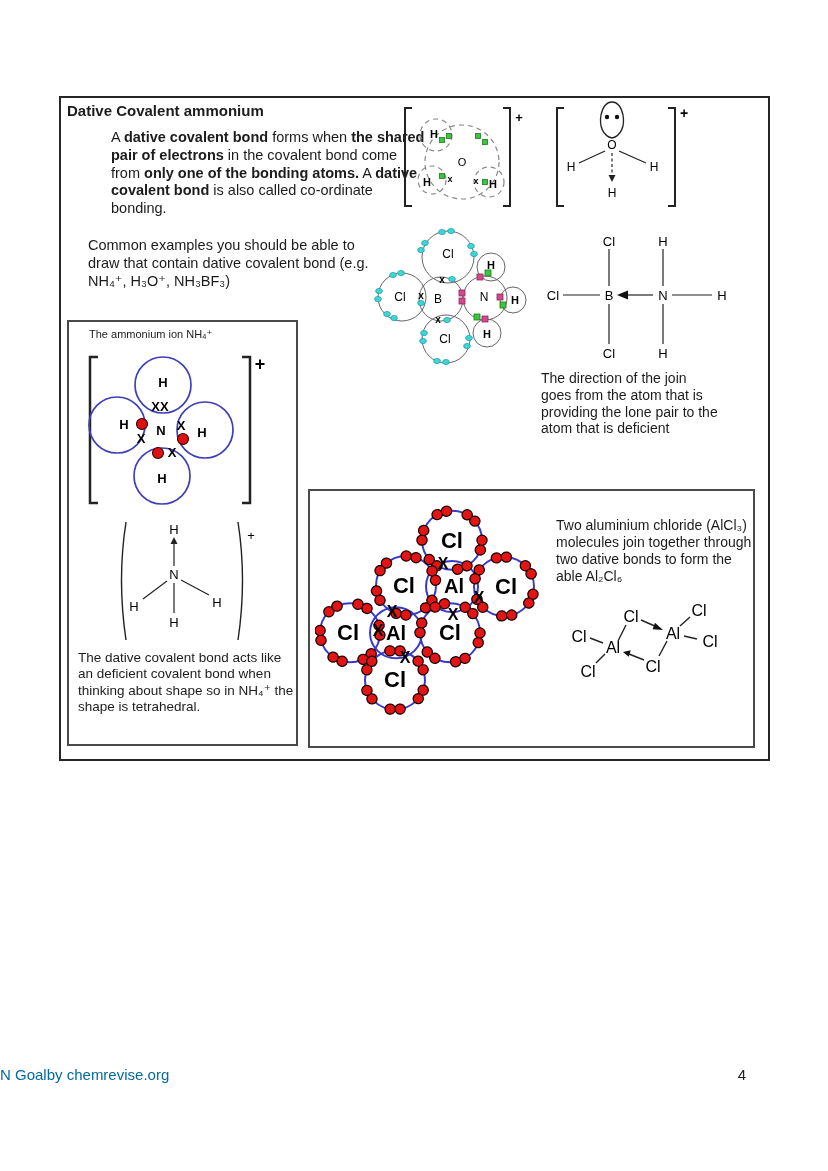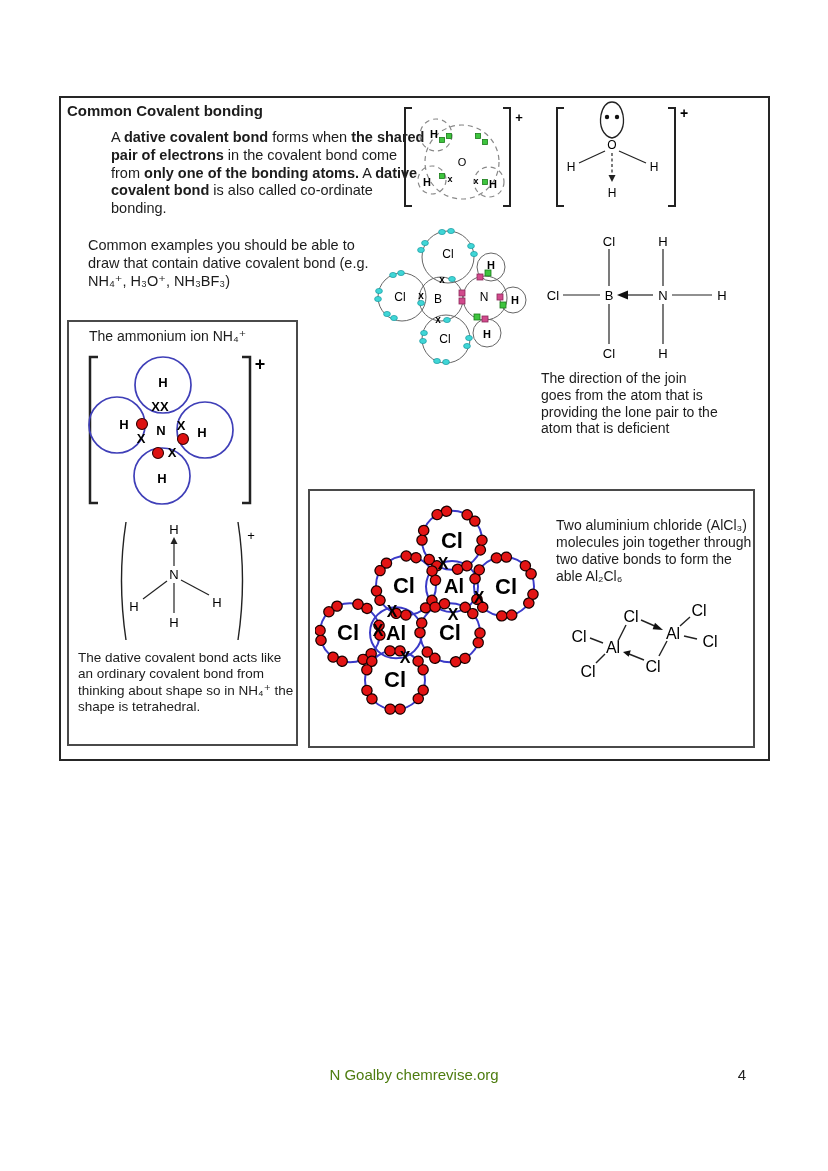--- a/index.html
+++ b/index.html
@@ -15,42 +15,42 @@
   }
   .doc-title { position:absolute; left:6px; top:4px; font-size:15px; font-weight:bold; }
   .intro { position:absolute; left:14px; top:31px; width:318px; font-size:14.5px; line-height:1.23;margin-left:36px; }
   .intro b { font-weight:bold; }
   .examples { position:absolute; left:27px; top:138px; width:302px; font-size:14.5px; line-height:1.25; }
   .arrow-note { position:absolute; left:480px; top:272px; width:178px; font-size:14px; line-height:1.2; }
   .ammonium-box {
     position:absolute; left:6px; top:222px; width:231px; height:426px;
     border:2px solid #4a4a4a; background:#fff;
   }
-  .ammonium-title { position:absolute; left:20px; top:6px; font-size:14px; }
+  .ammonium-title { position:absolute; left:20px; top:6px; font-size:11px; }
   .ammonium-caption { position:absolute; left:9px; top:328px; width:216px; font-size:13.5px; line-height:1.22; }
   .dimer-box {
     position:absolute; left:247px; top:391px; width:447px; height:259px;
     border:2px solid #4a4a4a; background:#fff;
   }
   .dimer-text { position:absolute; left:246px; top:26px; width:200px; font-size:14px; line-height:1.22; }
   .abs { position:absolute; }
   svg text { font-family:"Liberation Sans","DejaVu Sans",sans-serif; }
   .footer-credit {
-    position:absolute; left:0; top:1066px; width:828px; text-align:center;
-    color:#4d7c0f; font-size:15px;
+    position:absolute; left:0; top:1066px; width:828px; 
+    color:#0369a1; font-size:15px;
   }
   .page-num { position:absolute; left:716px; top:1066px; width:30px; text-align:right; font-size:15px; color:#222; }
 </style>
 </head>
 <body>
 
 <div class="page">
   <div class="main-box">
 
-    <div class="doc-title">Common Covalent bonding</div>
+    <div class="doc-title">Dative Covalent ammonium</div>
 
     <p class="intro"><span>A </span><b>dative covalent bond</b><span> forms when </span><b>the shared pair of electrons</b><span> in the covalent bond come from </span><b>only one of the bonding atoms.</b><span> A </span><b>dative covalent bond</b><span> is also called co-ordinate bonding.</span></p>
 
     <p class="examples">Common examples you should be able to draw that contain dative covalent bond (e.g. NH₄⁺, H₃O⁺, NH₃BF₃)</p>
 
     <svg class="abs" style="left:337px; top:2px;" width="130" height="115" viewBox="0 0 130 115">
       <g>
         <polyline points="14,8 7,8 7,106 14,106" fill="none" stroke="#222" stroke-width="2"></polyline>
       </g>
       <g>
@@ -236,21 +236,21 @@
           <line x1="64" y1="69" x2="64" y2="99"></line>
         </g>
         <polygon points="64,23 60.5,30 67.5,30" fill="#222"></polygon>
         <text x="64" y="15" font-size="13" text-anchor="middle" dominant-baseline="central">H</text>
         <text x="64" y="60" font-size="13" text-anchor="middle" dominant-baseline="central">N</text>
         <text x="24" y="92" font-size="13" text-anchor="middle" dominant-baseline="central">H</text>
         <text x="107" y="88" font-size="13" text-anchor="middle" dominant-baseline="central">H</text>
         <text x="64" y="108" font-size="13" text-anchor="middle" dominant-baseline="central">H</text>
       </svg>
 
-      <p class="ammonium-caption">The dative covalent bond acts like an ordinary covalent bond from thinking about shape so in NH₄⁺ the shape is tetrahedral.</p>
+      <p class="ammonium-caption">The dative covalent bond acts like an deficient covalent bond when thinking about shape so in NH₄⁺ the shape is tetrahedral.</p>
     </div>
 
     <div class="dimer-box">
 
       <svg class="abs" style="left:5px; top:3px;" width="240" height="248" viewBox="0 0 240 252" preserveAspectRatio="none">
         <g fill="none" stroke="#3a3ac8" stroke-width="2">
           <circle cx="137" cy="47" r="30"></circle>
           <circle cx="91" cy="93" r="30"></circle>
           <circle cx="137" cy="94" r="26"></circle>
           <circle cx="189" cy="94" r="30"></circle>

